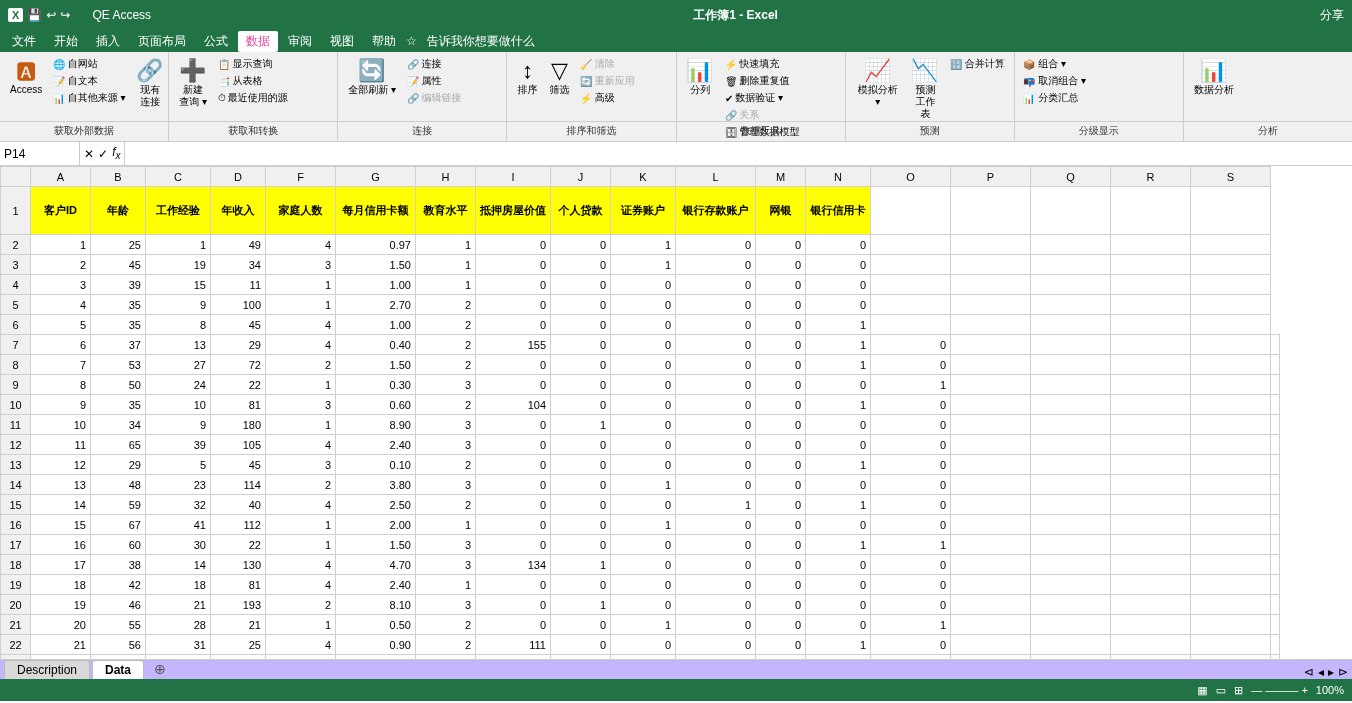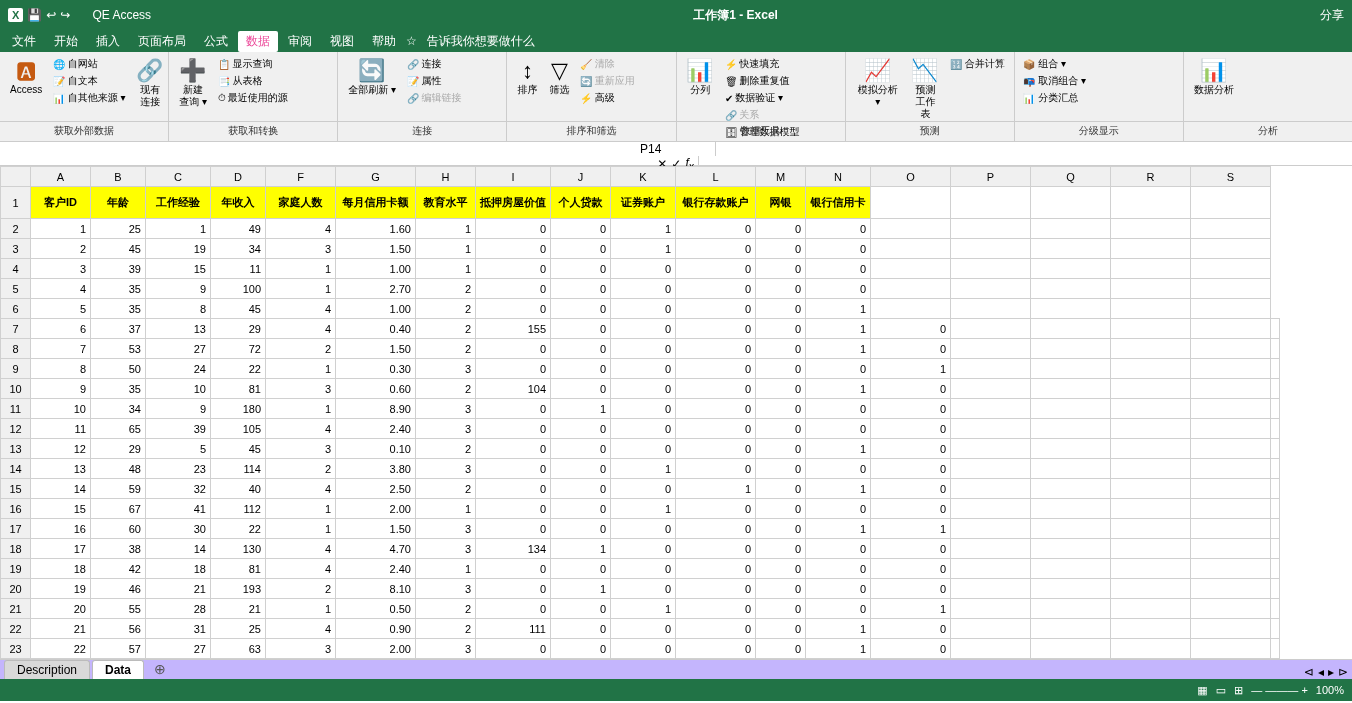--- a/index.html
+++ b/index.html
@@ -46,21 +46,20 @@
       align-items: stretch;
     }
 
     
     .formula-bar {
       height: 24px;
       background: #fff;
       border-bottom: 1px solid #ccc;
       display: flex;
       align-items: center;
-      flex-direction: column;
     }
     .name-box {
       width: 80px;
       border-right: 1px solid #ccc;
       padding: 0 4px;
       font-size: 12px;
       text-align: center;
       height: 100%;
       display: flex;
       align-items: center;
@@ -143,21 +142,21 @@
     
     .data-cell {
       text-align: right;
       padding: 0 4px;
       height: 20px;
     }
     .header-cell {
       background: #ffff00;
       text-align: center;
       font-weight: bold;
-      padding: 8px 2px;
+      padding: 16px 2px;
     }
     .id-cell {
       background: #ffff00;
       text-align: center;
       font-weight: bold;
     }
 
     
     .sheet-tabs {
       height: 20px;
@@ -546,21 +545,21 @@
           <td class="data-cell"></td>
           <td class="data-cell"></td>
         </tr>
       <tr>
             <th class="row-header">2</th>
             <td class="data-cell">1</td>
             <td class="data-cell">25</td>
             <td class="data-cell">1</td>
             <td class="data-cell">49</td>
             <td class="data-cell">4</td>
-            <td class="data-cell">1.60</td>
+            <td class="data-cell">0.97</td>
             <td class="data-cell">1</td>
             <td class="data-cell">0</td>
             <td class="data-cell">0</td>
             <td class="data-cell">1</td>
             <td class="data-cell">0</td>
             <td class="data-cell">0</td>
             <td class="data-cell">0</td>
             <td class="data-cell"></td>
             <td class="data-cell"></td>
             <td class="data-cell"></td>

